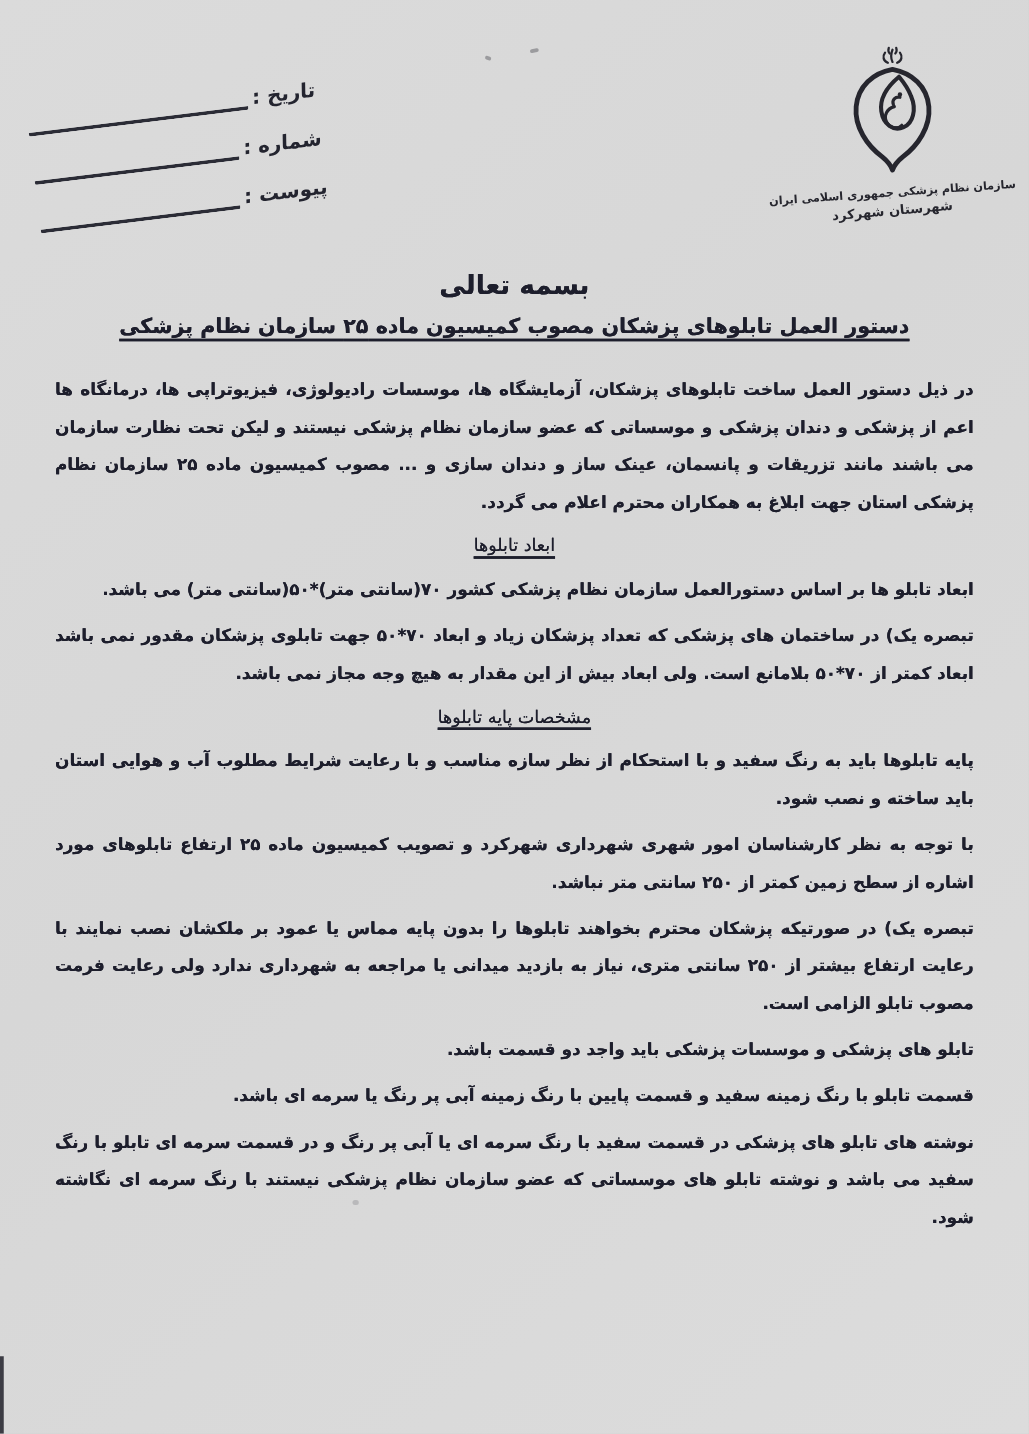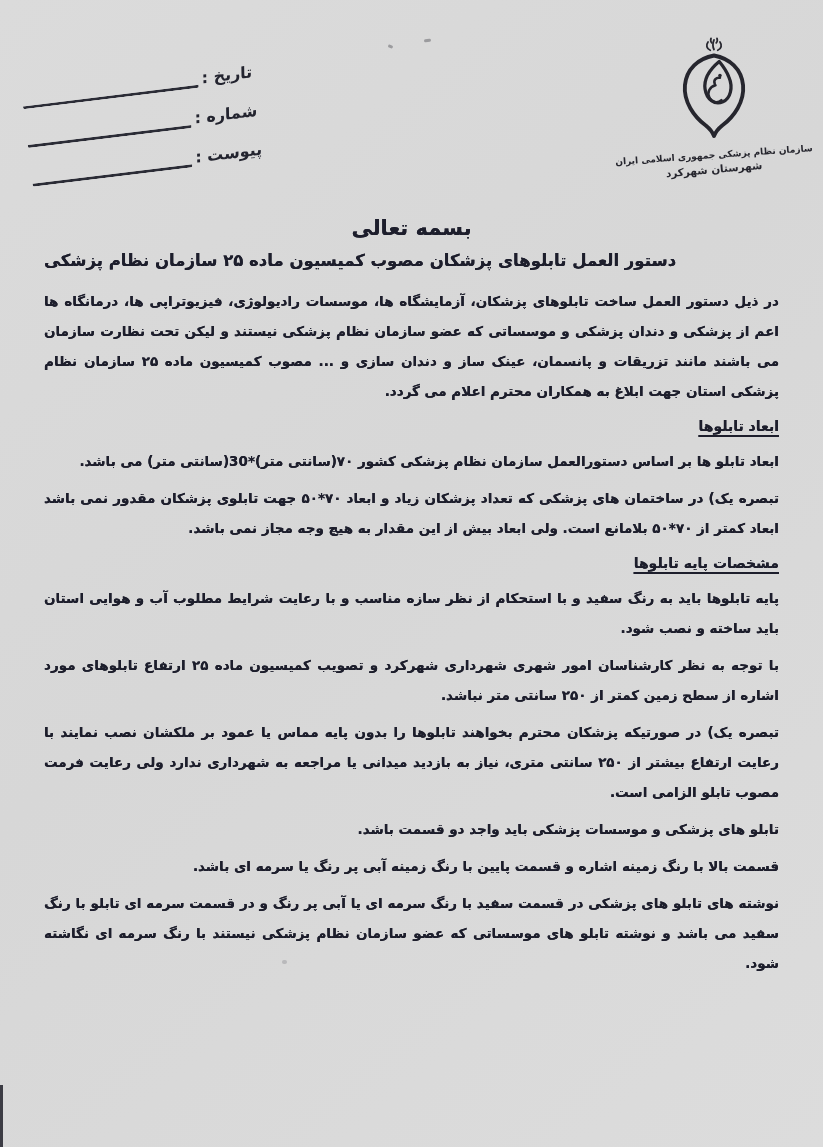--- a/index.html
+++ b/index.html
@@ -33,33 +33,33 @@
   .logo-block svg { display:block; margin:0 auto; }
   .logo-caption { font-size:9px; font-weight:bold; transform:rotate(-4deg); margin-top:2px; white-space:nowrap; }
   .logo-caption2 { font-size:10.5px; font-weight:bold; transform:rotate(-5deg); margin-top:3px; }
   
   .content { position:absolute; top:216px; right:44px; left:44px; }
   .besmele {
     text-align:center; font-weight:bold; font-size:21px;
     margin-bottom:11px; text-shadow:0 0 0.5px currentColor;
   }
   .doc-title {
-    text-align:left; font-weight:bold; font-size:16.5px;
-    text-decoration-thickness:2px; text-underline-offset:5px;
-    margin-bottom:16px; text-shadow:0 0 0.5px currentColor;
+    text-align:center; font-weight:bold; font-size:16.5px;
+    text-decoration:underline; text-decoration-thickness:2px; text-underline-offset:5px;
+    margin-bottom:27px; text-shadow:0 0 0.5px currentColor;
   }
   .para {
     font-size:13.5px; font-weight:bold; line-height:30px;
     text-align:justify; margin-bottom:7px;
     text-shadow:0 0 0.4px currentColor;
   }
   .sect {
-    font-size:14px; font-weight:bold; line-height:26px;
+    font-size:14px; font-weight:normal; line-height:26px;
     text-decoration:underline; text-decoration-thickness:2px; text-underline-offset:4px;
-    margin:5px 0 7px; text-shadow:0 0 0.4px currentColor;
+    margin:5px 0 7px; text-shadow:0 0 0.4px currentColor;text-align:center;
   }
   
   .speck { position:absolute; background:rgba(40,40,50,0.35); border-radius:2px; }
   .speck.a1 { left:388px; top:45px; width:5px; height:3px; transform:rotate(20deg); }
   .speck.a2 { left:424px; top:39px; width:7px; height:3px; transform:rotate(-10deg); }
   .speck.a3 { left:282px; top:960px; width:5px; height:4px; opacity:.5; }
   .edge-mark { position:absolute; left:0; bottom:0; width:3px; height:62px; background:#3c3c44; }
 </style>
 </head>
 <body>
@@ -108,30 +108,30 @@
 
   </div>
 
   <div class="content">
     <div class="besmele">بسمه تعالی</div>
     <div class="doc-title">دستور العمل تابلوهای پزشکان مصوب کمیسیون ماده ۲۵ سازمان نظام پزشکی</div>
 
     <p class="para">در ذیل دستور العمل ساخت تابلوهای پزشکان، آزمایشگاه ها، موسسات رادیولوژی، فیزیوتراپی ها، درمانگاه ها اعم از پزشکی و دندان پزشکی و موسساتی که عضو سازمان نظام پزشکی نیستند و لیکن تحت نظارت سازمان می باشند مانند تزریقات و پانسمان، عینک ساز و دندان سازی و ... مصوب کمیسیون ماده ۲۵ سازمان نظام پزشکی استان جهت ابلاغ به همکاران محترم اعلام می گردد.</p>
 
     <h3 class="sect">ابعاد تابلوها</h3>
-    <p class="para">ابعاد تابلو ها بر اساس دستورالعمل سازمان نظام پزشکی کشور ۷۰(سانتی متر)*30(سانتی متر) می باشد.</p>
+    <p class="para">ابعاد تابلو ها بر اساس دستورالعمل سازمان نظام پزشکی کشور ۷۰(سانتی متر)*۵۰(سانتی متر) می باشد.</p>
     <p class="para">تبصره یک) در ساختمان های پزشکی که تعداد پزشکان زیاد و ابعاد ۷۰*۵۰ جهت تابلوی پزشکان مقدور نمی باشد ابعاد کمتر از ۷۰*۵۰ بلامانع است. ولی ابعاد بیش از این مقدار به هیچ وجه مجاز نمی باشد.</p>
 
     <h3 class="sect">مشخصات پایه تابلوها</h3>
     <p class="para">پایه تابلوها باید به رنگ سفید و با استحکام از نظر سازه مناسب و با رعایت شرایط مطلوب آب و هوایی استان باید ساخته و نصب شود.</p>
     <p class="para">با توجه به نظر کارشناسان امور شهری شهرداری شهرکرد و تصویب کمیسیون ماده ۲۵ ارتفاع تابلوهای مورد اشاره از سطح زمین کمتر از ۲۵۰ سانتی متر نباشد.</p>
     <p class="para">تبصره یک) در صورتیکه پزشکان محترم بخواهند تابلوها را بدون پایه مماس یا عمود بر ملکشان نصب نمایند با رعایت ارتفاع بیشتر از ۲۵۰ سانتی متری، نیاز به بازدید میدانی یا مراجعه به شهرداری ندارد ولی رعایت فرمت مصوب تابلو الزامی است.</p>
 
     <p class="para">تابلو های پزشکی و موسسات پزشکی باید واجد دو قسمت باشد.</p>
-    <p class="para">قسمت بالا با رنگ زمینه اشاره و قسمت پایین با رنگ زمینه آبی پر رنگ یا سرمه ای باشد.</p>
+    <p class="para">قسمت تابلو با رنگ زمینه سفید و قسمت پایین با رنگ زمینه آبی پر رنگ یا سرمه ای باشد.</p>
     <p class="para">نوشته های تابلو های پزشکی در قسمت سفید با رنگ سرمه ای یا آبی پر رنگ و در قسمت سرمه ای تابلو با رنگ سفید می باشد و نوشته تابلو های موسساتی که عضو سازمان نظام پزشکی نیستند با رنگ سرمه ای نگاشته شود.</p>
   </div>
 
   <div class="speck a1"></div>
   <div class="speck a2"></div>
   <div class="speck a3"></div>
   <div class="edge-mark"></div>
 
 </div>
 

